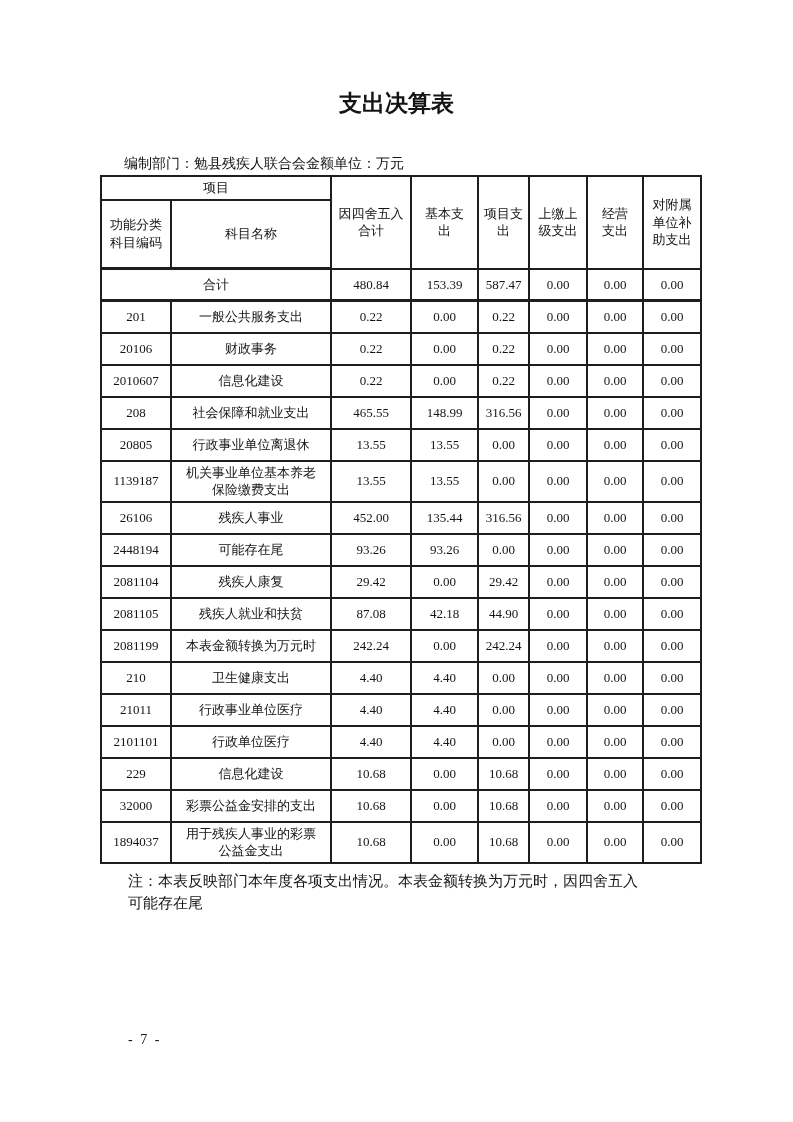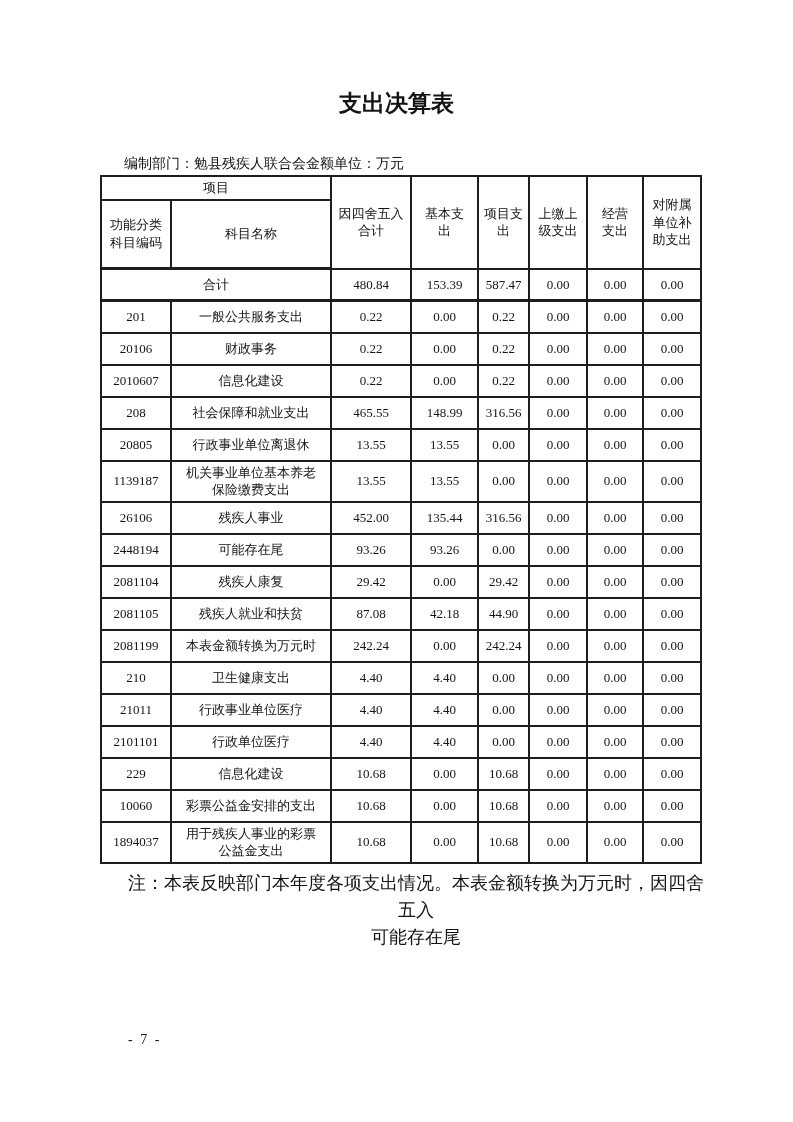--- a/index.html
+++ b/index.html
@@ -61,24 +61,24 @@
   tr.h2 td { height: 69px; }
   thead tr.h1 td { border-bottom-width: 2px; }
   tbody td { height: 32px; }
   tbody.total-body td { border-bottom-width: 3px; }
   thead td.ch { border-bottom-width: 3px; }
   tr.h2 td { border-bottom-width: 3px; }
 
   .note {
     width: 576px;
     margin: 6px 0 0 128px;
-    font-size: 18px;
+    font-size: 15px;
     line-height: 1.5;
     white-space: pre-line;
-    text-align: center;
+    text-align: left;
   }
   .pageno {
     position: absolute;
     left: 128px;
     top: 1032px;
     font-size: 14px;
     letter-spacing: 2px;
   }
 </style>
 </head>
@@ -303,21 +303,21 @@
           <td>信息化建设</td>
           <td>10.68</td>
           <td>0.00</td>
           <td>10.68</td>
           <td>0.00</td>
           <td>0.00</td>
           <td>0.00</td>
         </tr>
 
         <tr>
-          <td>10060</td>
+          <td>32000</td>
           <td>彩票公益金安排的支出</td>
           <td>10.68</td>
           <td>0.00</td>
           <td>10.68</td>
           <td>0.00</td>
           <td>0.00</td>
           <td>0.00</td>
         </tr>
 
         <tr>

